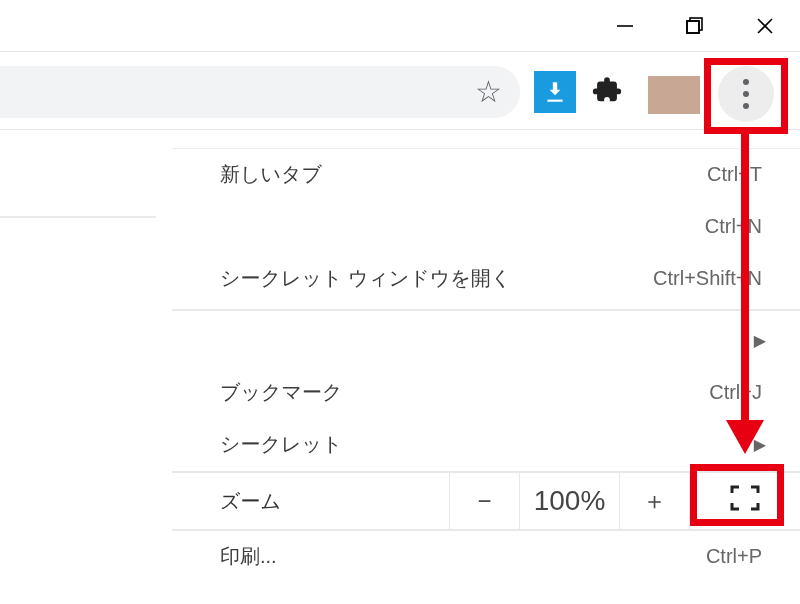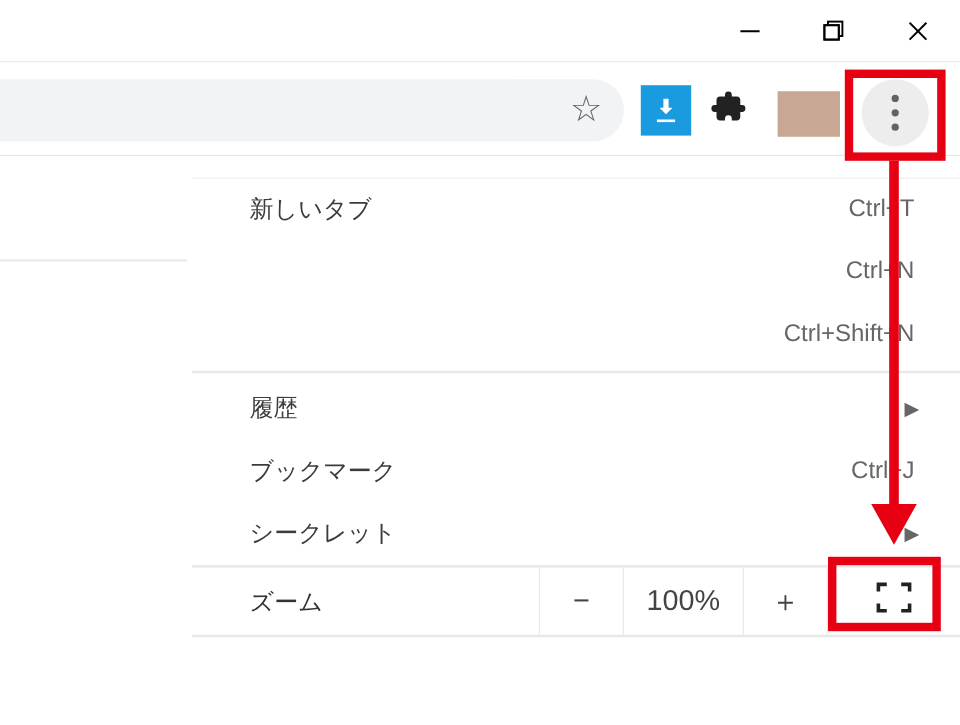--- a/index.html
+++ b/index.html
@@ -92,21 +92,21 @@
     border-radius: 50%;
     background: #ededed;
     display: flex; align-items: center; justify-content: center;
   }
   .more-btn svg { fill: #5f6368; }
 
   
   .menu {
     position: absolute;
     top: 148px;
-    left: 160px;
+    left: 172px;
     right: 0;
     background: #fff;
     border-top: 1px solid #eee;
   }
   .mrow {
     height: 52px;
     display: flex;
     align-items: center;
     font-size: 20px;
     color: #3c3c3c;
@@ -132,21 +132,21 @@
     padding-left: 48px;
     border-right: 1px solid #e8e8e8;
   }
   .zcell {
     width: 70px;
     border-right: 1px solid #e8e8e8;
     display: flex; align-items: center; justify-content: center;
     color: #444;
     font-size: 24px;
   }
-  .zcell.pct { width: 100px; font-size: 24px; }
+  .zcell.pct { width: 100px; font-size: 28px; }
   .zcell.fs { width: 110px; border-right: none; }
   .fs-hl {
     position: absolute;
     width: 94px; height: 62px;
     border: 7px solid #e60012;
     top: 464px; left: 690px;
     pointer-events: none;
   }
   .fs-icon svg { stroke: #222; stroke-width: 3; fill: none; }
   .zcell.minus, .zcell.plus { font-weight: 300; }
@@ -245,28 +245,28 @@
     <span class="spacer"></span>
     <span class="sc">Ctrl+T</span>
   </div>
 
   <div class="mrow">
     <span class="spacer"></span>
     <span class="sc">Ctrl+N</span>
   </div>
 
   <div class="mrow">
+    <span class="lbl">シークレット ウィンドウを開く</span>
     <span class="spacer"></span>
     <span class="sc">Ctrl+Shift+N</span>
   </div>
 
   <div class="sep"></div>
 
   <div class="mrow">
-    <span class="lbl">履歴</span>
     <span class="spacer"></span>
     <span class="chev">▶</span>
   </div>
 
   <div class="mrow">
     <span class="lbl">ブックマーク</span>
     <span class="spacer"></span>
     <span class="sc">Ctrl+J</span>
   </div>
 
@@ -286,20 +286,25 @@
         <svg width="30" height="26" viewBox="0 0 30 26">
           <polyline points="2,8 2,2 9,2"></polyline>
           <polyline points="21,2 28,2 28,8"></polyline>
           <polyline points="28,18 28,24 21,24"></polyline>
           <polyline points="9,24 2,24 2,18"></polyline>
         </svg>
       </span>
     </div>
   </div>
 
+  <div class="mrow">
+    <span class="lbl">印刷...</span>
+    <span class="spacer"></span>
+    <span class="sc">Ctrl+P</span>
+  </div>
 
 </div>
 
 <div class="fs-hl"></div>
 
 <div class="arrow">
   <div class="shaft"></div>
   <div class="head"></div>
 </div>
 

